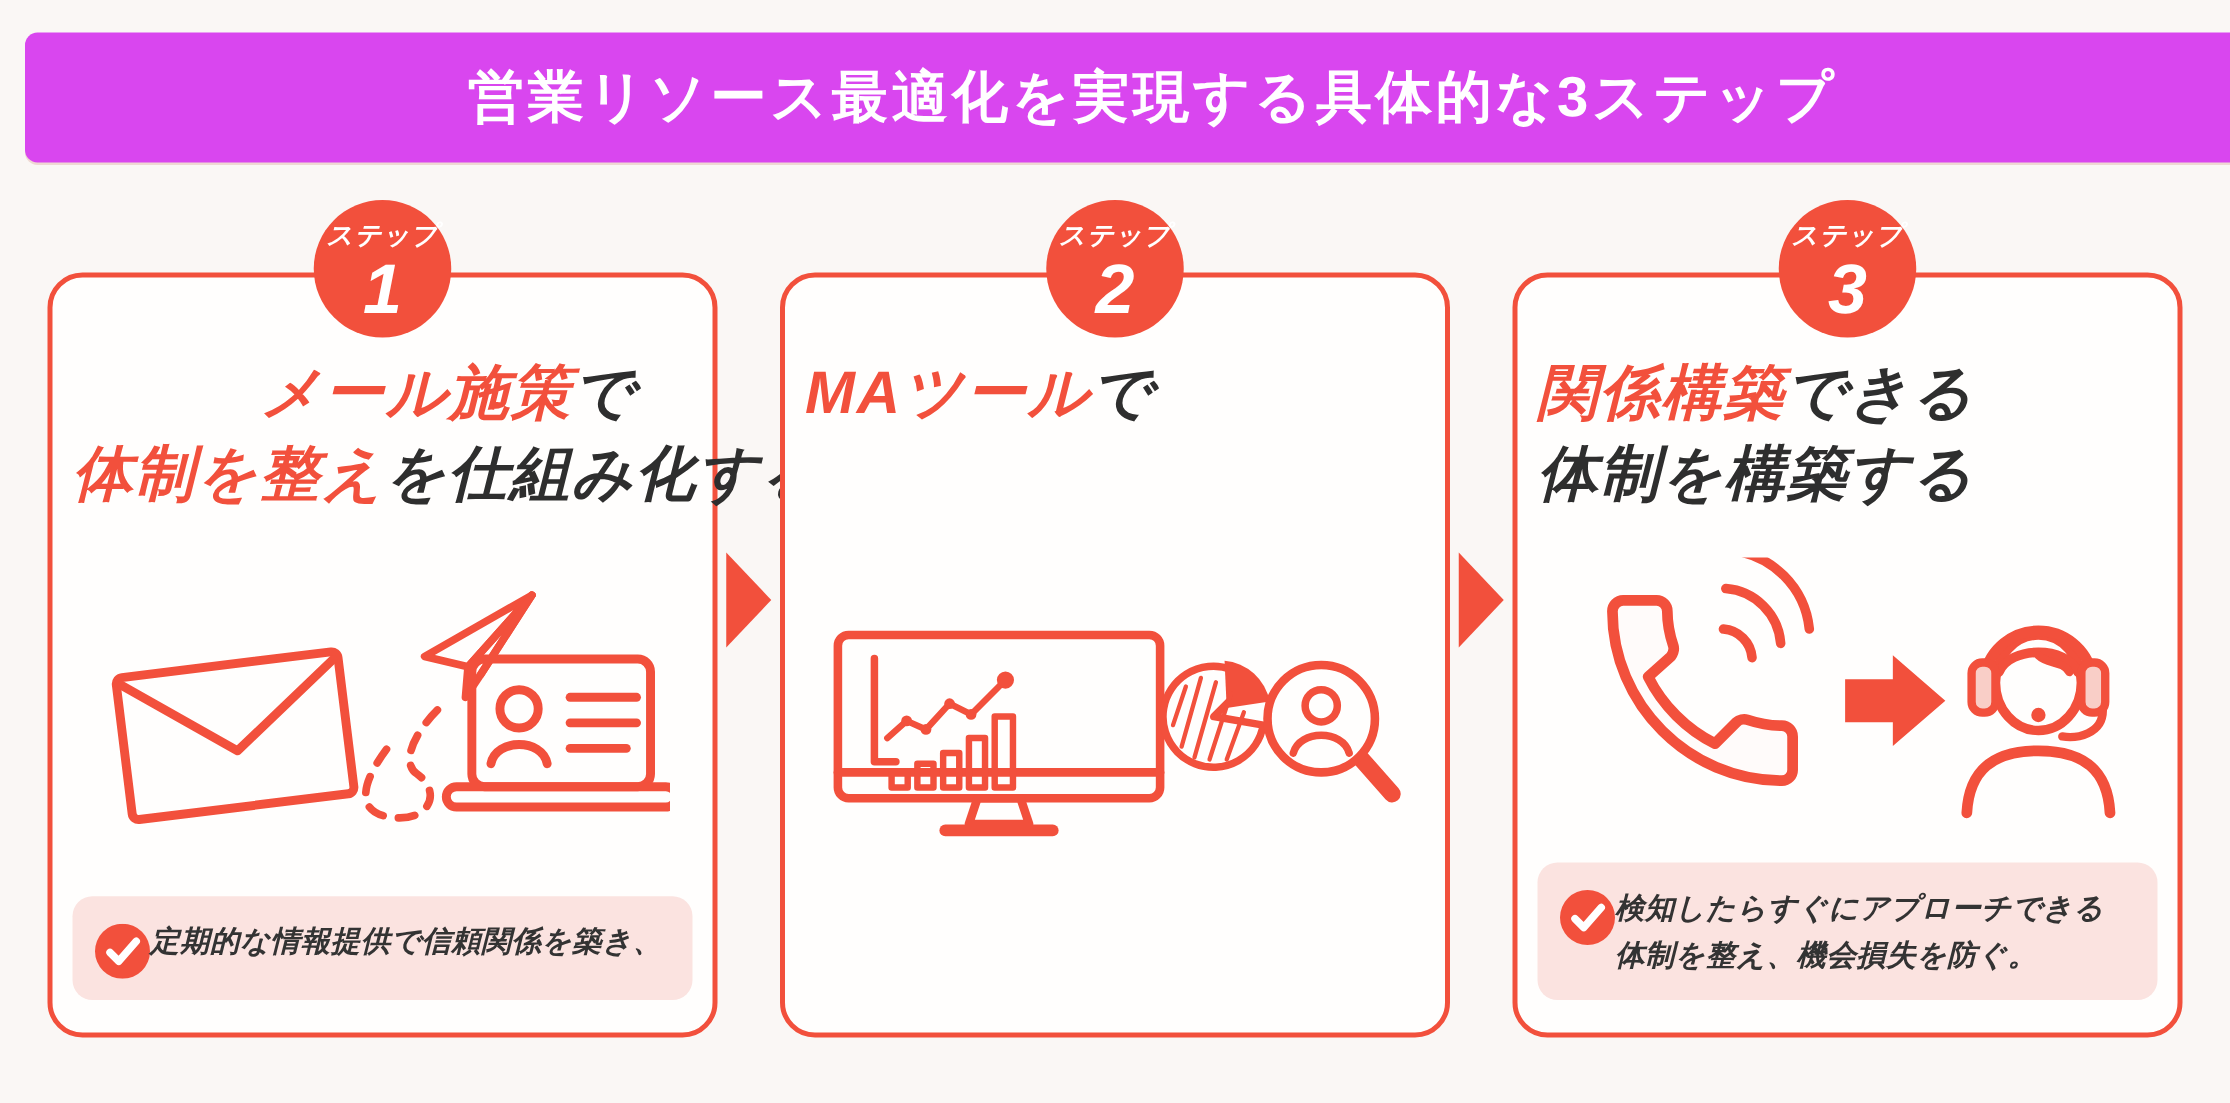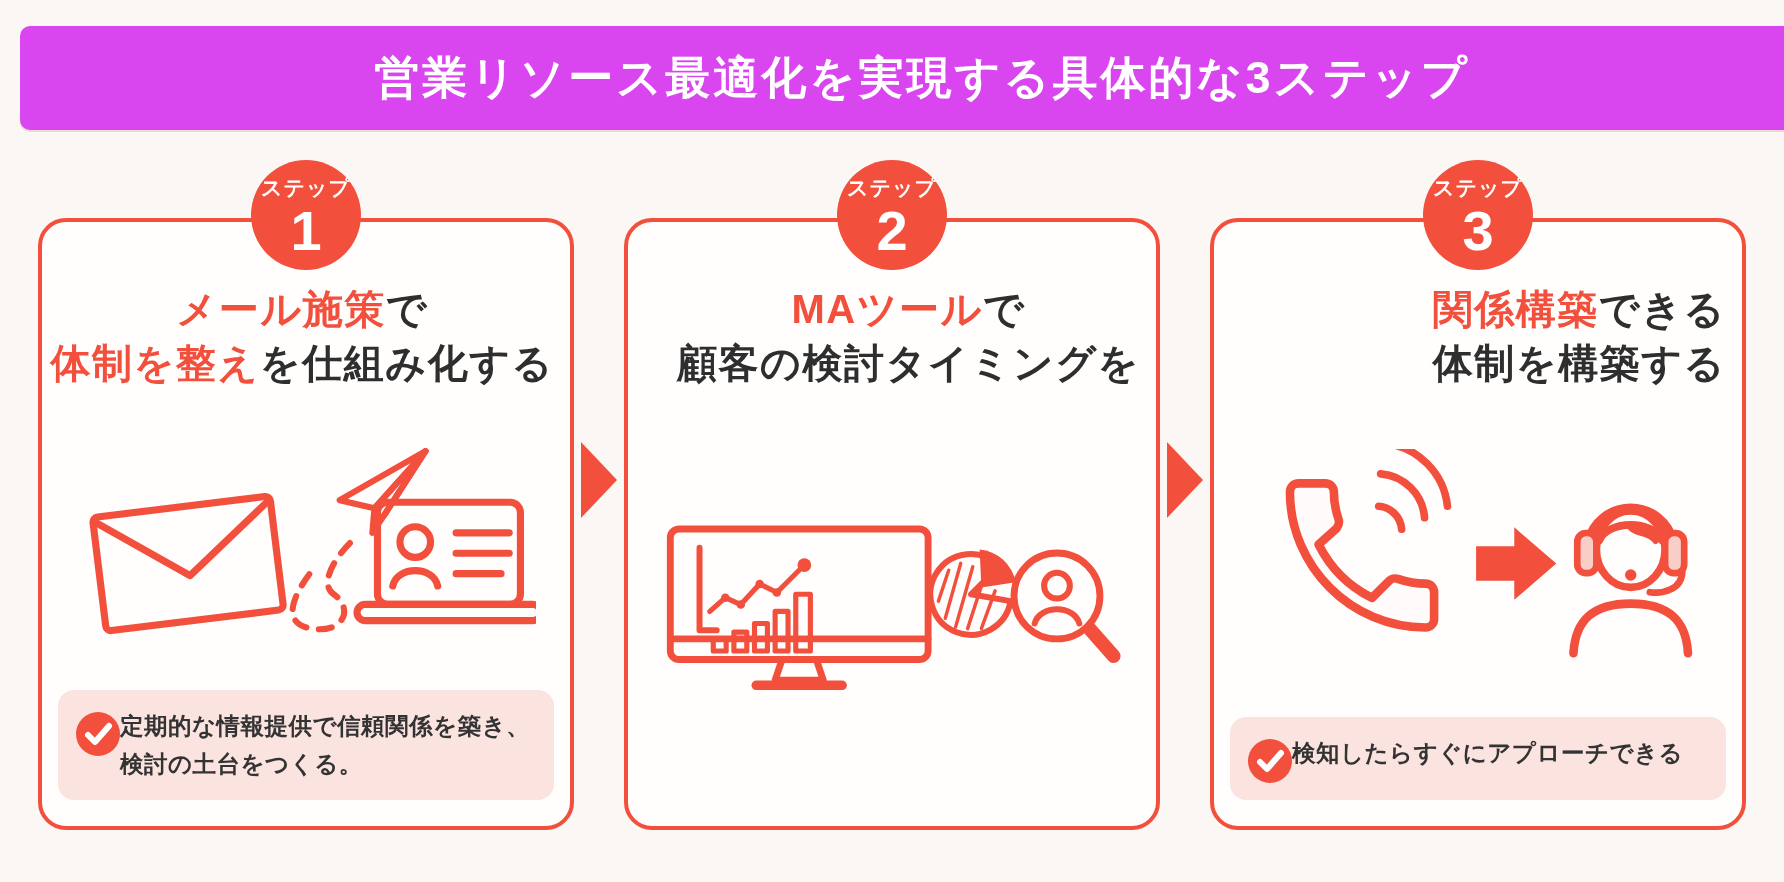--- a/index.html
+++ b/index.html
@@ -20,35 +20,36 @@
     color:#FFFFFF;font-size:45px;font-weight:bold;letter-spacing:3px;
   }
   .steps-row{
     position:absolute;left:38px;top:218px;width:1708px;
     display:flex;flex-direction:row;align-items:flex-start;
   }
   .card{
     width:536px;height:612px;box-sizing:border-box;
     background:#FFFEFD;border:4px solid #F2503C;border-radius:28px;
     position:relative;flex:none;
-    display:flex;flex-direction:column;align-items:flex-end;
+    display:flex;flex-direction:column;align-items:flex-start;
     padding:0 16px;
+    font-style:italic;
   }
   .badge{
     position:absolute;top:-62px;left:50%;transform:translateX(-50%);
     width:110px;height:110px;border-radius:50%;background:#F2503C;
     display:flex;flex-direction:column;align-items:center;justify-content:center;
     color:#fff;z-index:2;
   }
   .badge-label{font-size:21px;font-weight:bold;letter-spacing:1px;margin-top:4px;}
   .badge-number{font-size:56px;font-weight:bold;line-height:1.05;}
   .heading{
     margin-top:60px;text-align:center;
-    font-size:40px;font-weight:bold;line-height:1.36;
-    color:#2E2E2E;letter-spacing:1.5px;white-space:nowrap;margin-left:28px;
+    font-size:48px;font-weight:bold;line-height:1.36;
+    color:#2E2E2E;letter-spacing:1.5px;white-space:nowrap;
   }
   .red{color:#F2503C;}
   .icon-area{
     flex:1;width:100%;
     display:flex;align-items:center;justify-content:center;
   }
   .note{
     width:100%;box-sizing:border-box;
     background:#FBE3E0;border-radius:16px;
     padding:17px 18px;margin-bottom:26px;
@@ -107,37 +108,35 @@
         </g>
       </svg>
     </div>
     <div class="note">
       <svg class="check" width="44" height="44" viewBox="0 0 44 44">
         <circle cx="22" cy="22" r="22" fill="#F2503C"></circle>
         <polyline points="12,23 19,30 33,14" fill="none" stroke="#fff" stroke-width="6" stroke-linecap="round" stroke-linejoin="round"></polyline>
       </svg>
       <div class="note-text">
         <div class="note-line">定期的な情報提供で信頼関係を築き、</div>
-        <div class="note-line">検討の土台をつくる。</div>
       </div>
     </div>
   </div>
 
   <div class="sep">
     <div class="sep-triangle"></div>
   </div>
 
   <div class="card">
     <div class="badge">
       <div class="badge-label">ステップ</div>
       <div class="badge-number">2</div>
     </div>
     <div class="heading">
       <div><span class="red">MAツール</span><span>で</span></div>
-      <div><span>顧客の検討タイミングを</span></div>
     </div>
     <div class="icon-area">
       <svg width="464" height="172" viewBox="0 0 540 200" fill="none" stroke="#F2503C" stroke-width="7" stroke-linecap="round" stroke-linejoin="round">
         <g stroke-width="8">
           <rect x="12" y="8" width="300" height="152" rx="10"></rect>
           <line x1="12" y1="136" x2="312" y2="136"></line>
           <path d="M142 160 L182 160 L190 184 L134 184 Z"></path>
           <line x1="112" y1="190" x2="212" y2="190" stroke-width="11"></line>
         </g>
         <g>
@@ -214,17 +213,18 @@
         </g>
       </svg>
     </div>
     <div class="note">
       <svg class="check" width="44" height="44" viewBox="0 0 44 44">
         <circle cx="22" cy="22" r="22" fill="#F2503C"></circle>
         <polyline points="12,23 19,30 33,14" fill="none" stroke="#fff" stroke-width="6" stroke-linecap="round" stroke-linejoin="round"></polyline>
       </svg>
       <div class="note-text">
         <div class="note-line">検知したらすぐにアプローチできる</div>
+        <div class="note-line">体制を整え、機会損失を防ぐ。</div>
       </div>
     </div>
   </div>
 
 </div>
 
 </body></html>

